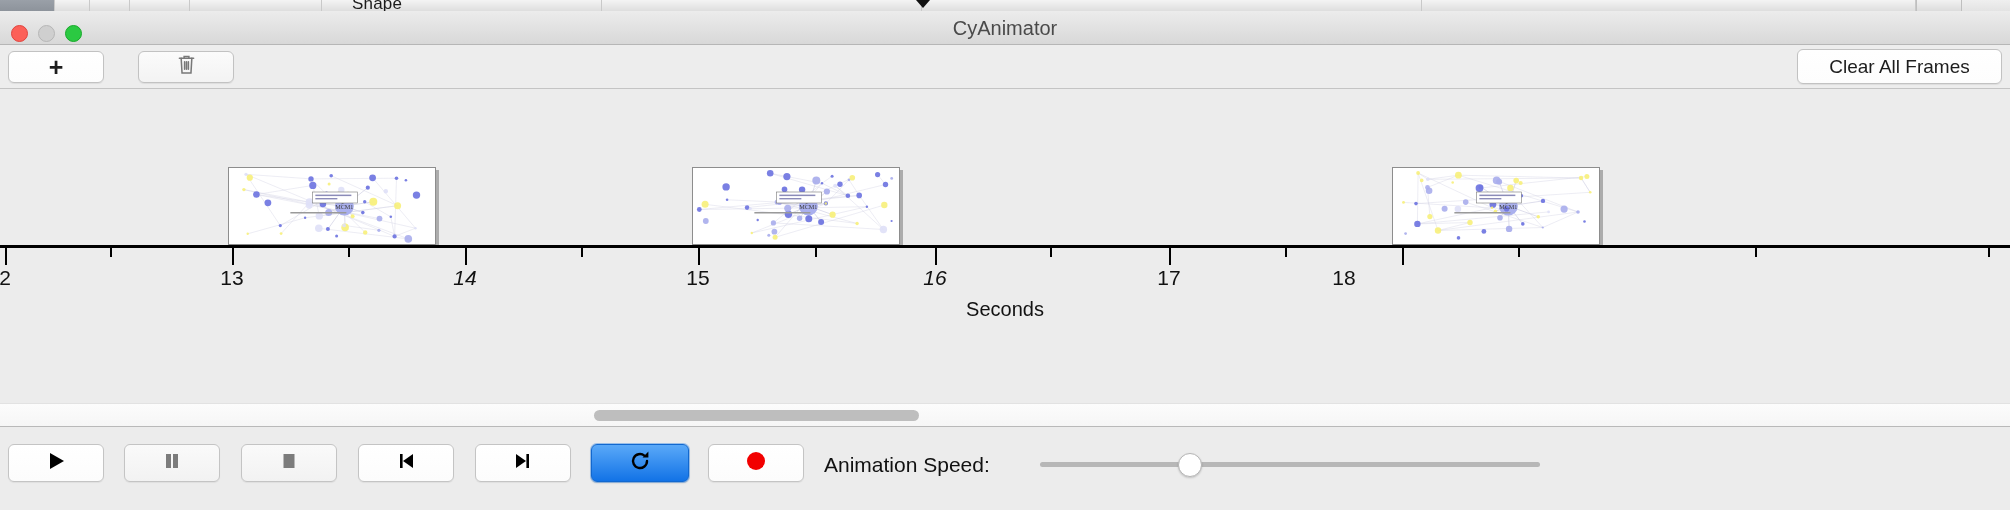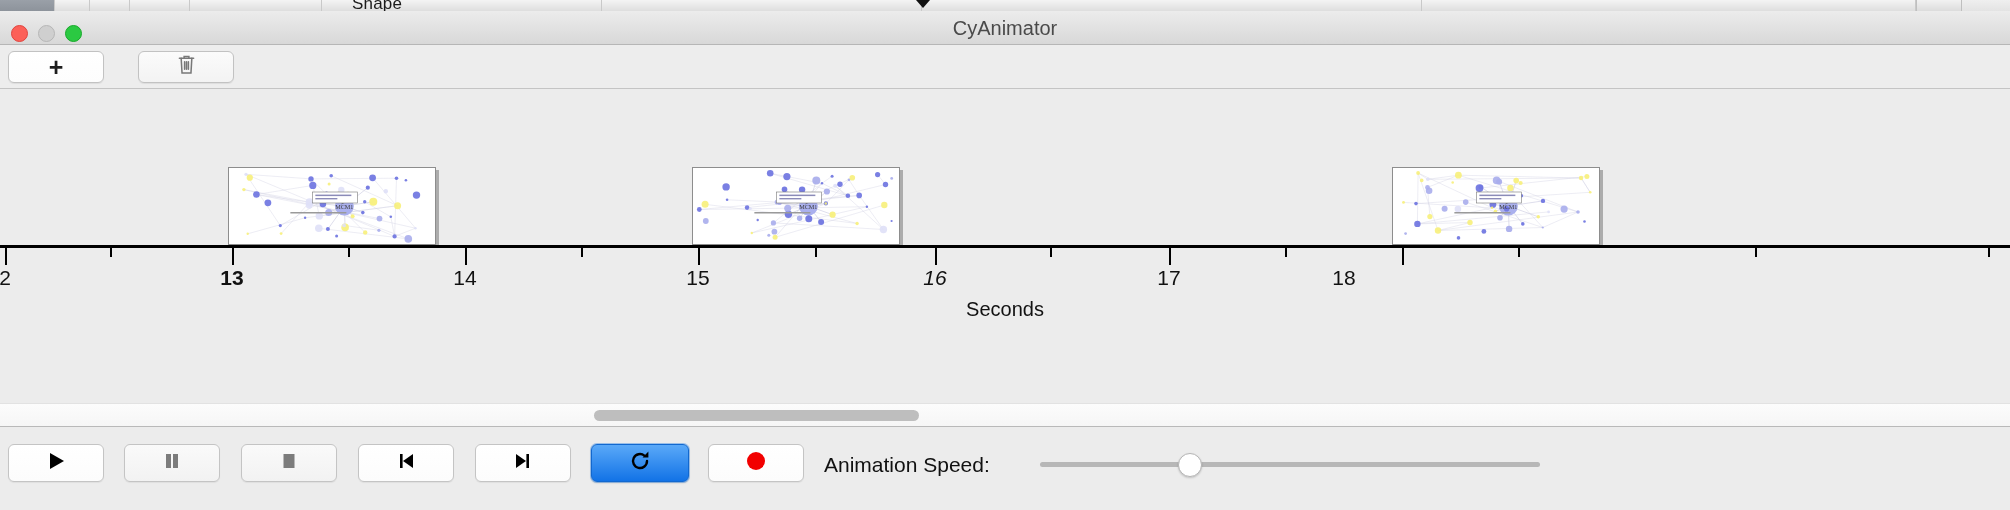--- a/index.html
+++ b/index.html
@@ -190,20 +190,23 @@
     </div>
     <div class="btn btn-del flat">
       <span>
         <svg class="trash-svg" viewBox="0 0 20 23" fill="none" stroke="#787878" stroke-width="1.6" stroke-linecap="round">
           <path d="M2.5 4.5h15"></path>
           <path d="M7.5 4.5V2.6h5v1.9"></path>
           <path d="M4.4 4.5l.9 15.4h9.4l.9-15.4"></path>
           <path d="M8 8v8M12 8v8M10 8v8"></path>
         </svg>
       </span>
+    </div>
+    <div class="btn btn-clear">
+      <span>Clear All Frames</span>
     </div>
   </div>
 
   <div class="timeline">
     <div class="frames-pane" id="frames-pane">
         <div class="thumb" style="left: 228px;">
           <svg viewBox="0 0 206 76" xmlns="http://www.w3.org/2000/svg">
     <rect width="206" height="76" fill="#ffffff"></rect>
     <line x1="115.36000000000001" y1="38" x2="133.8" y2="44.6" stroke="#bdbdd8" stroke-width="0.5"></line>
             <line x1="115.36000000000001" y1="38" x2="123.6" y2="48.3" stroke="#bdbdd8" stroke-width="0.5"></line>
@@ -500,22 +503,22 @@
         <div class="tick minor" style="left: 581px;"></div>
         <div class="tick minor" style="left: 815px;"></div>
         <div class="tick minor" style="left: 1050px;"></div>
         <div class="tick minor" style="left: 1285px;"></div>
         <div class="tick minor" style="left: 1518px;"></div>
         <div class="tick minor" style="left: 1755px;"></div>
         <div class="tick minor" style="left: 1988px;"></div>
       </div>
     <div id="tick-labels">
         <div class="tick-label" style="left: 5px;">2</div>
-        <div class="tick-label" style="left: 232px; font-weight: bold;">13</div>
-        <div class="tick-label" style="left: 465px;">14</div>
+        <div class="tick-label" style="left: 232px;">13</div>
+        <div class="tick-label" style="left: 465px; font-style: italic;">14</div>
         <div class="tick-label" style="left: 698px;">15</div>
         <div class="tick-label" style="left: 935px; font-style: italic;">16</div>
         <div class="tick-label" style="left: 1169px;">17</div>
         <div class="tick-label" style="left: 1344px;">18</div>
       </div>
 
     <div class="axis-title">Seconds</div>
   </div>
 
   <div class="hscroll">

